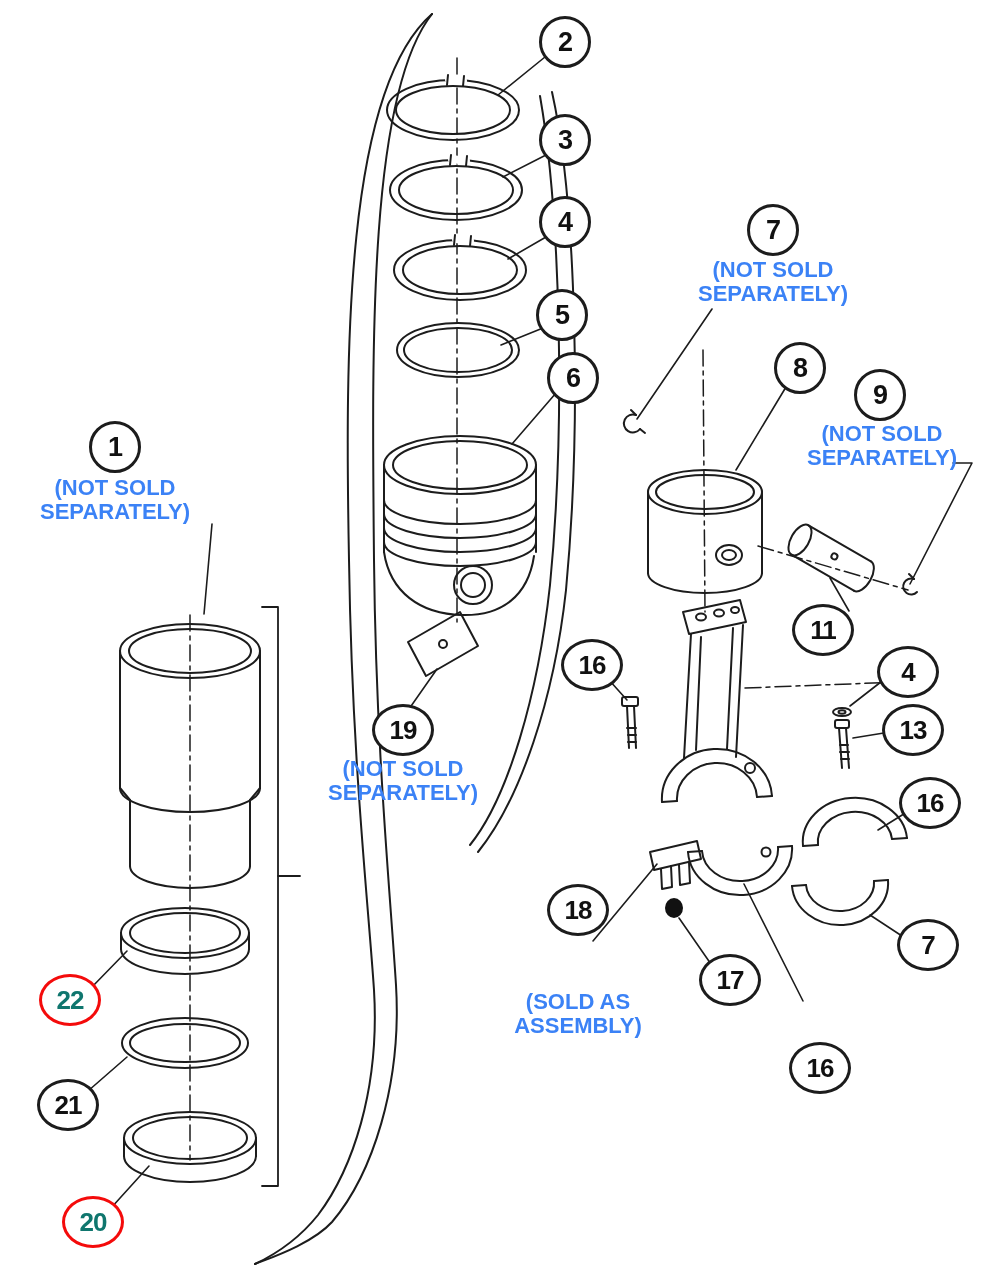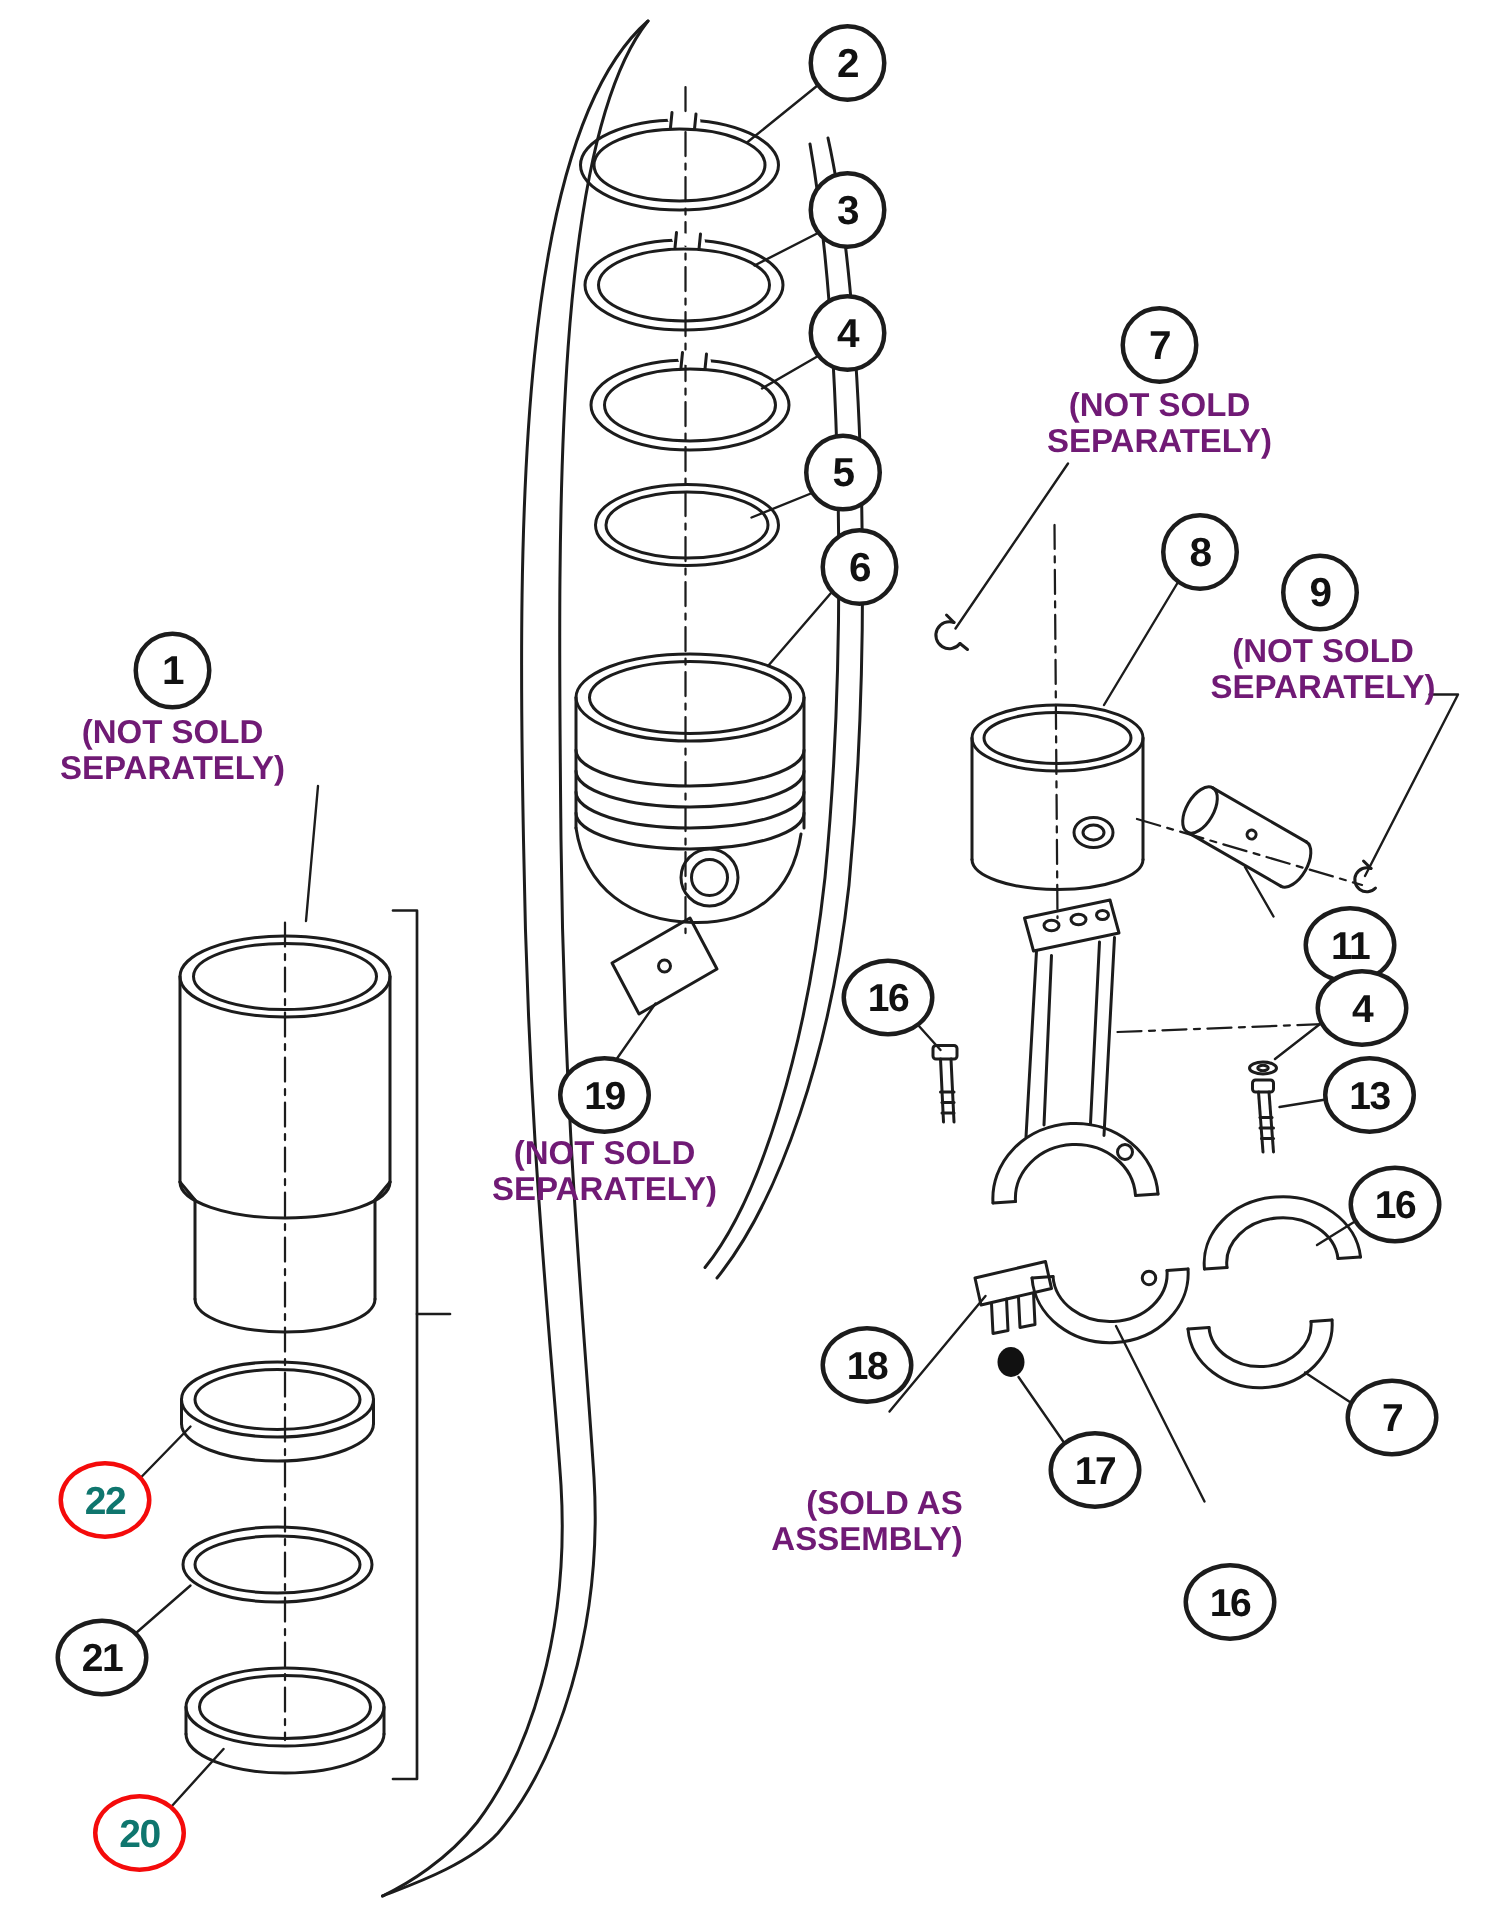--- a/index.html
+++ b/index.html
@@ -27,21 +27,21 @@
   }
   .callout.wide { width: 56px; height: 46px; font-size: 26px; }
   .callout.red { border-color: #f40b0b; color: #0f766e; }
   .note {
     position: absolute;
     transform: translateX(-50%);
     text-align: center;
     font-weight: bold;
     font-size: 22px;
     line-height: 1.08;
-    color: #701a75;
+    color: #3b82f6;
     white-space: pre-line;
     z-index: 2;
   }
 </style>
 </head>
 <body>
 
 <div class="stage">
 
   <svg class="art" width="1005" height="1279" viewBox="0 0 1005 1279">
@@ -276,37 +276,37 @@
   <div class="callout" style="left:115px; top:447px;">1</div>
   <div class="callout" style="left:565px; top:42px;">2</div>
   <div class="callout" style="left:565px; top:140px;">3</div>
   <div class="callout" style="left:565px; top:222px;">4</div>
   <div class="callout" style="left:562px; top:315px;">5</div>
   <div class="callout" style="left:573px; top:378px;">6</div>
   <div class="callout" style="left:773px; top:230px;">7</div>
   <div class="callout" style="left:800px; top:368px;">8</div>
   <div class="callout" style="left:880px; top:395px;">9</div>
   <div class="callout wide" style="left:592px; top:665px;">16</div>
-  <div class="callout wide" style="left:900px; top:630px;">11</div>
+  <div class="callout wide" style="left:823px; top:630px;">11</div>
   <div class="callout wide" style="left:908px; top:672px;">4</div>
   <div class="callout wide" style="left:913px; top:730px;">13</div>
   <div class="callout wide" style="left:930px; top:803px;">16</div>
   <div class="callout wide" style="left:928px; top:945px;">7</div>
   <div class="callout wide" style="left:820px; top:1068px;">16</div>
   <div class="callout wide" style="left:730px; top:980px;">17</div>
   <div class="callout wide" style="left:578px; top:910px;">18</div>
   <div class="callout wide" style="left:403px; top:730px;">19</div>
   <div class="callout wide red" style="left:93px; top:1222px;">20</div>
   <div class="callout wide" style="left:68px; top:1105px;">21</div>
   <div class="callout wide red" style="left:70px; top:1000px;">22</div>
 
   <div class="note" style="left:115px; top:476px;">(NOT SOLD
 SEPARATELY)</div>
   <div class="note" style="left:773px; top:258px;">(NOT SOLD
 SEPARATELY)</div>
   <div class="note" style="left:882px; top:422px;">(NOT SOLD
 SEPARATELY)</div>
-  <div class="note" style="left:578px; top:990px;text-align:right;">(SOLD AS
+  <div class="note" style="left:578px; top:990px;">(SOLD AS
 ASSEMBLY)</div>
   <div class="note" style="left:403px; top:757px;">(NOT SOLD
 SEPARATELY)</div>
 
 </div>
 
 </body></html>

